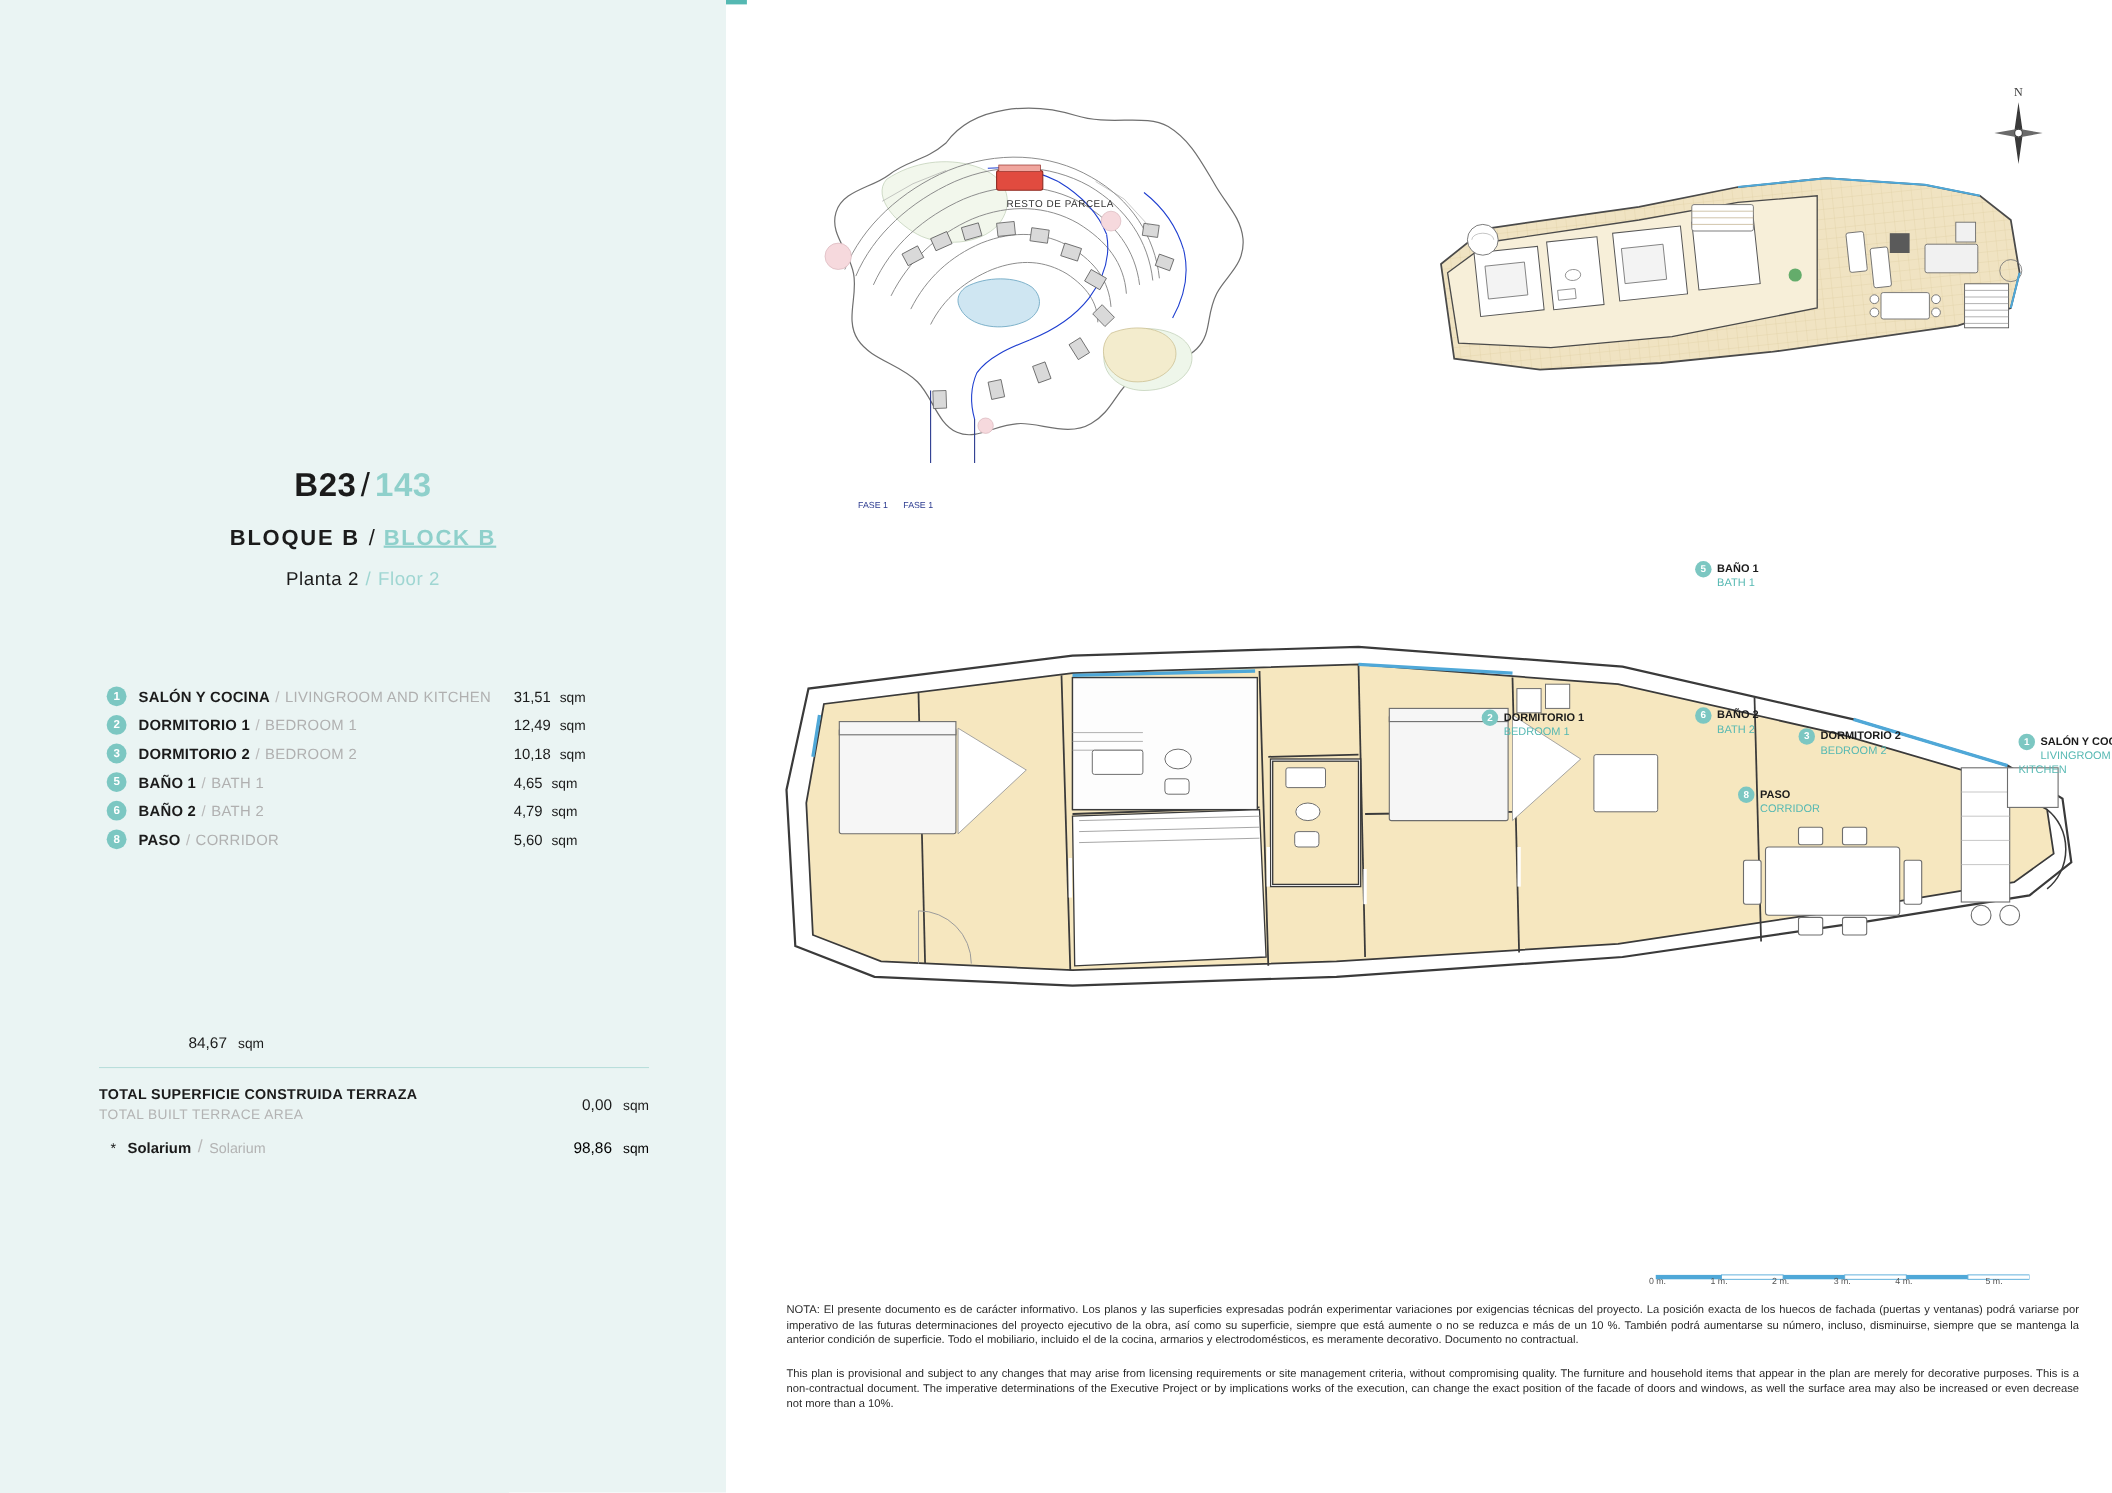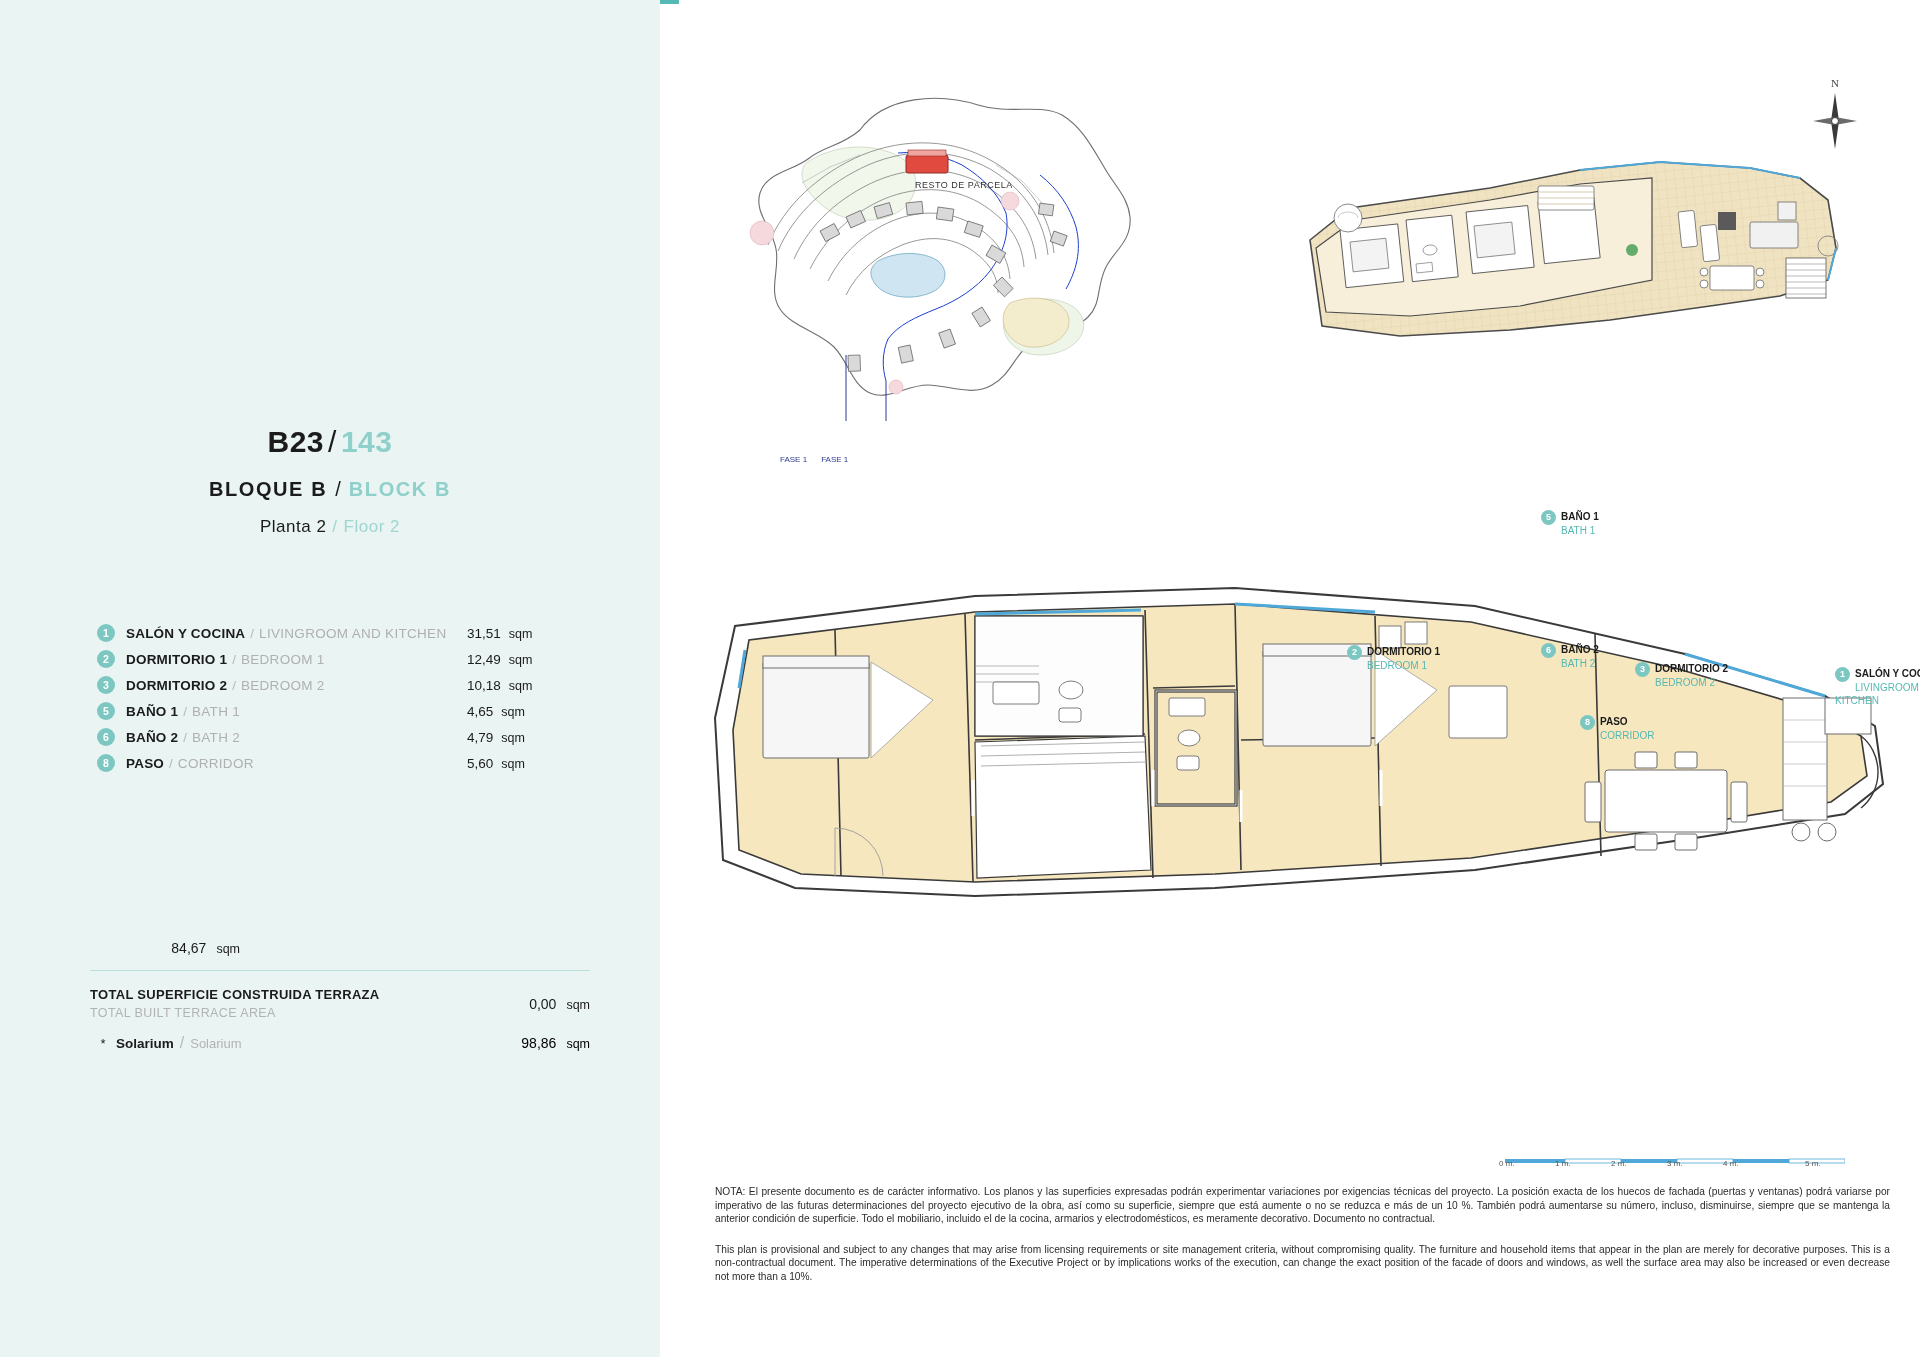--- a/index.html
+++ b/index.html
@@ -25,21 +25,21 @@
   }
   .left-inner {
     position:absolute; top:0; left:0; width:660px; height:1357px;
   }
   .title-block { position:absolute; top:425px; left:0; width:660px; text-align:center; }
   .title-main { font-size:30px; font-weight:bold; color:#1b1b1b; letter-spacing:0.5px; }
   .title-main .sep { color:#1b1b1b; font-weight:normal; margin:0 4px; }
   .title-main .num { color:#8fd0cb; font-weight:bold; }
   .bloque-row { margin-top:19px; font-size:20px; font-weight:bold; color:#1b1b1b; letter-spacing:1.6px; }
   .bloque-row .slash { color:#1b1b1b; font-weight:normal; margin:0 8px; letter-spacing:0; }
-  .bloque-row .en { color:#8fd0cb; letter-spacing:1.6px; }
+  .bloque-row .en { color:#8fd0cb; letter-spacing:1.6px;text-decoration:underline; }
   .planta-row { margin-top:16px; font-size:17px; color:#1b1b1b; letter-spacing:0.5px; }
   .planta-row .slash { color:#9fd6d2; margin:0 6px; }
   .planta-row .en { color:#9fd6d2; }
   .planta-row .numhl { color:#1b1b1b; }
   .planta-row .ennum { color:#9fd6d2; }
 
   
   .rooms { position:absolute; top:620px; left:97px; width:490px; }
   .room-row { display:flex; align-items:center; height:26px; font-size:13.5px; }
   .badge {

